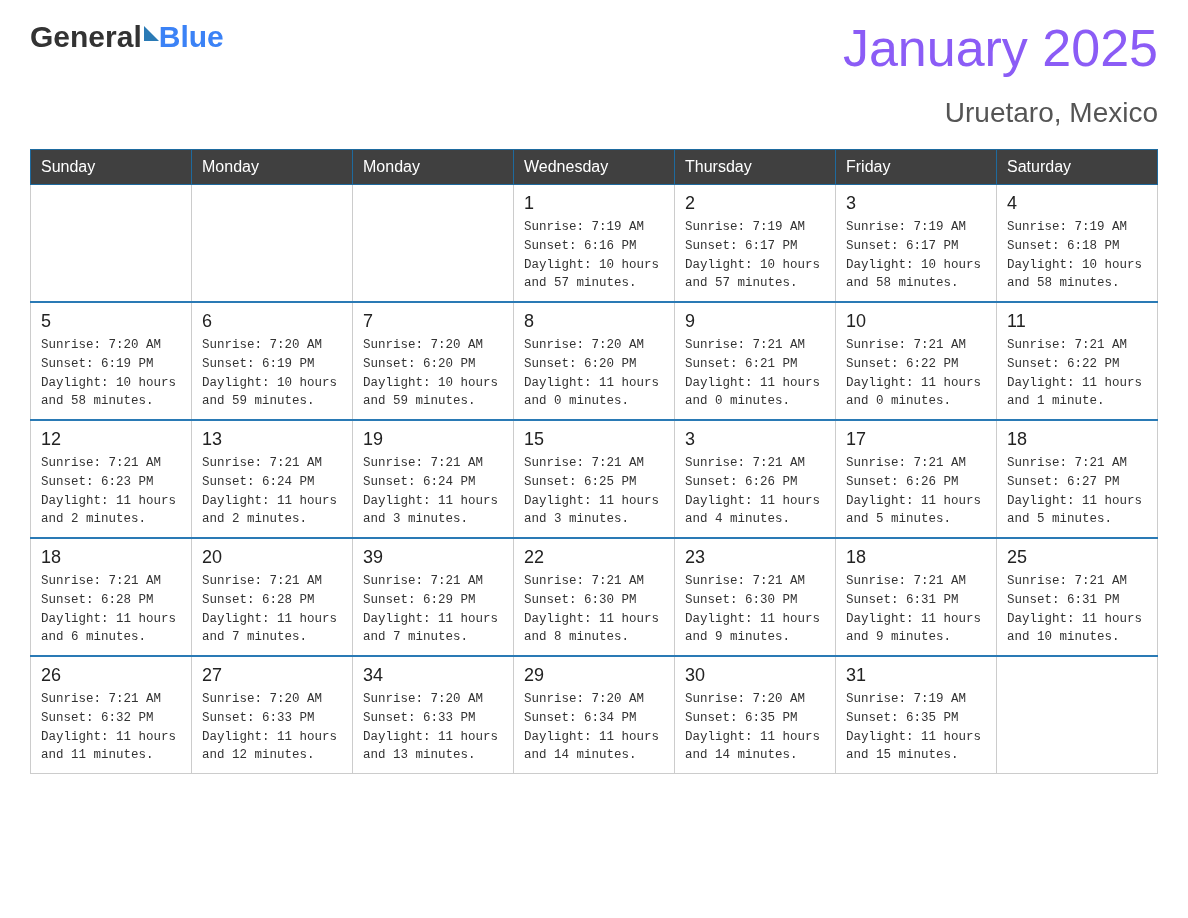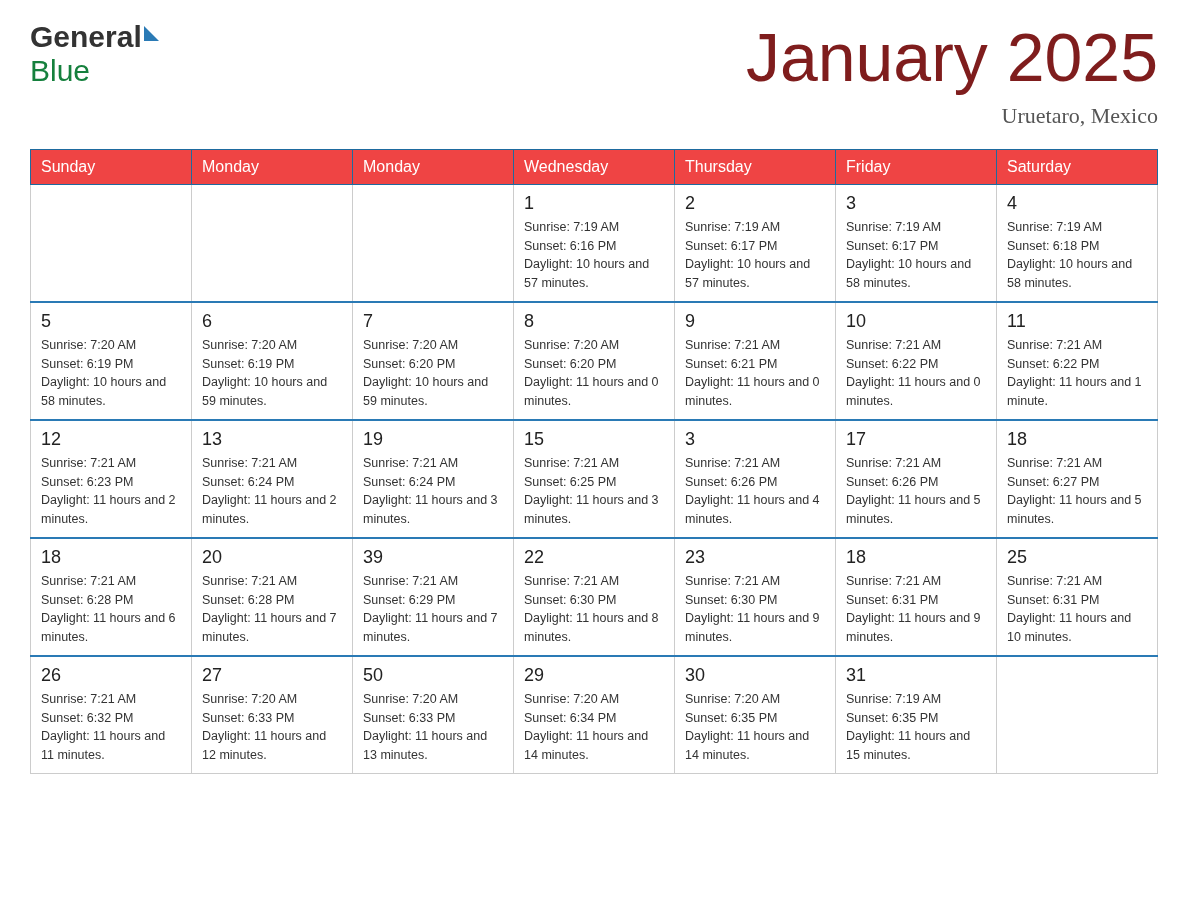--- a/index.html
+++ b/index.html
@@ -12,45 +12,44 @@
       padding: 20px 30px;
     }
     .header {
       display: flex;
       justify-content: space-between;
       align-items: flex-start;
       margin-bottom: 20px;
     }
     .logo {
       display: flex;
-      flex-direction: column;
+      flex-direction: row;
       align-items: flex-start;
     }
     .title-section {
       text-align: right;
     }
     .calendar-title {
-      font-size: 68px;
+      font-size: 52px;
       font-weight: normal;
-      color: #7f1d1d;
+      color: #8b5cf6;
       line-height: 1.1;
     }
     .calendar-subtitle {
-      font-size: 22px;
+      font-size: 28px;
       color: #555;
-      margin-top: 8px;
-      font-family: Liberation Serif, serif;
+      margin-top: 20px;
     }
     .calendar {
       width: 100%;
       border-collapse: collapse;
       border: 1px solid #aaa;
     }
     .calendar th {
-      background-color: #ef4444;
+      background-color: #404040;
       color: #fff;
       font-size: 16px;
       font-weight: normal;
       padding: 8px 10px;
       text-align: left;
       border: 1px solid #1e6a9e;
     }
     .calendar td {
       vertical-align: top;
       padding: 8px 10px;
@@ -64,20 +63,21 @@
       font-size: 18px;
       font-weight: normal;
       color: #222;
       margin-bottom: 4px;
       display: block;
     }
     .day-info {
       font-size: 12.5px;
       color: #333;
       line-height: 1.5;
+      font-family: Liberation Mono, monospace;
     }
     .empty-cell {
       background: #fff;
     }
     tr:not(:last-child) td {
       border-bottom: 2px solid #2a7ab5;
     }
     .logo-row {
       display: flex;
       align-items: center;
@@ -94,22 +94,22 @@
       border-style: solid;
       border-width: 15px 0 0 15px;
       border-color: transparent transparent transparent #2a7ab5;
       margin-left: 2px;
       vertical-align: middle;
       position: relative;
       top: -4px;
     }
     .logo-text-blue {
       font-size: 30px;
-      font-weight: normal;
-      color: #15803d;
+      font-weight: bold;
+      color: #3b82f6;
     }
   </style>
 </head>
 <body>
 
 <div class="header">
   <div class="logo">
     <div class="logo-row">
       <span class="logo-text-general">General</span>
       <span class="logo-arrow"></span>
@@ -251,21 +251,21 @@
       <tr>
         <td>
           <span class="day-number">26</span>
           <div class="day-info">Sunrise: 7:21 AM<br>Sunset: 6:32 PM<br>Daylight: 11 hours and 11 minutes.</div>
         </td>
         <td>
           <span class="day-number">27</span>
           <div class="day-info">Sunrise: 7:20 AM<br>Sunset: 6:33 PM<br>Daylight: 11 hours and 12 minutes.</div>
         </td>
         <td>
-          <span class="day-number">50</span>
+          <span class="day-number">34</span>
           <div class="day-info">Sunrise: 7:20 AM<br>Sunset: 6:33 PM<br>Daylight: 11 hours and 13 minutes.</div>
         </td>
         <td>
           <span class="day-number">29</span>
           <div class="day-info">Sunrise: 7:20 AM<br>Sunset: 6:34 PM<br>Daylight: 11 hours and 14 minutes.</div>
         </td>
         <td>
           <span class="day-number">30</span>
           <div class="day-info">Sunrise: 7:20 AM<br>Sunset: 6:35 PM<br>Daylight: 11 hours and 14 minutes.</div>
         </td>

